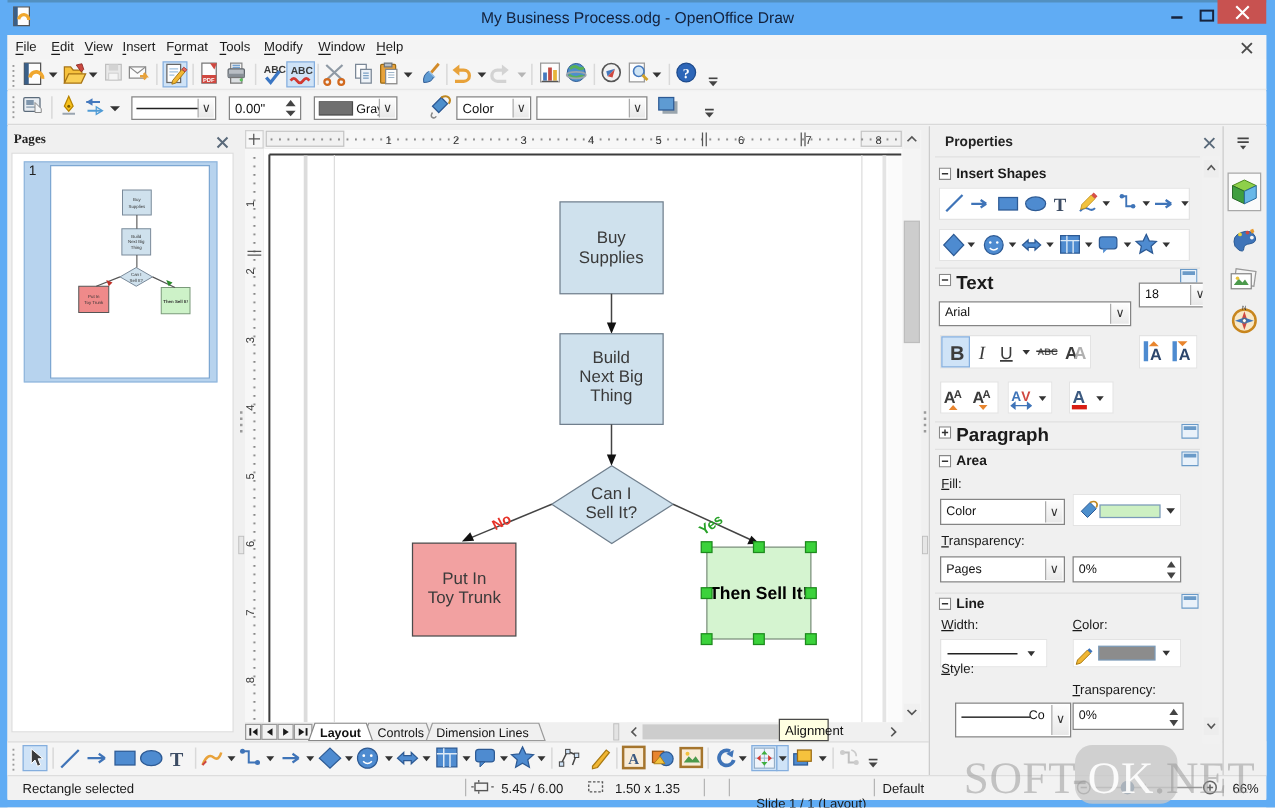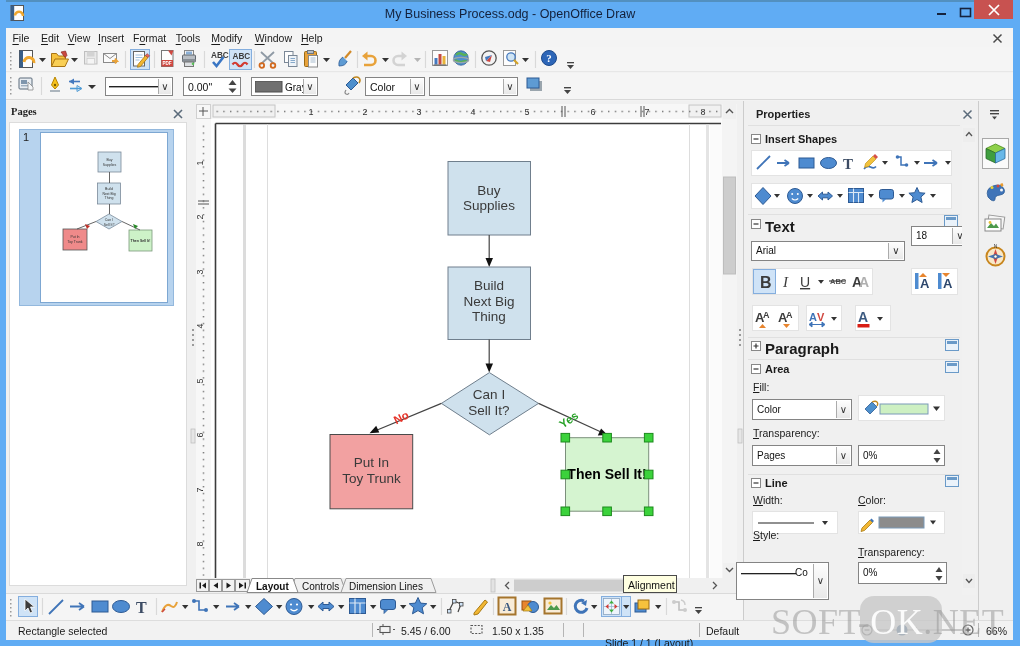--- a/index.html
+++ b/index.html
@@ -685,21 +685,21 @@
   <path d="M498.5 8 h5" stroke-width="1.3"></path>
   <circle cx="602" cy="8" r="5" stroke-width="1.2"></circle>
   <path d="M599.5 8 h5 M602 5.5 v5" stroke-width="1.3"></path>
   <path d="M508 8 H596" stroke="#999" stroke-width="1.2"></path>
   <path d="M550 5 v6" stroke="#888" stroke-width="1.2"></path>
  </g>
  <circle cx="536" cy="8" r="5.5" fill="#2f5a86"></circle>
  <path d="M612.5 1 V15" stroke="#b5b5b5" stroke-width="1"></path>
 </svg>
 
-<div class="abs" style="left:623px;top:575px;width:54px;height:18px;background:#ffffe1;border:1px solid #4a4a4a;z-index:30">
+<div class="abs" style="left:623px;top:575px;width:40px;height:18px;background:#ffffe1;border:1px solid #4a4a4a;z-index:30">
  <span style="position:absolute;left:4px;top:3px;font-size:10.5px;color:#111">Alignment</span>
 </div>
 
 <div class="abs" style="left:860px;top:596px;width:82px;height:47px;background:rgba(200,200,200,0.8);border-radius:14px;z-index:40"></div>
 <div class="abs" style="left:771px;top:601px;font-size:36px;letter-spacing:0.5px;white-space:nowrap;color:rgba(150,150,150,0.52);z-index:41;font-family:Liberation Serif, serif">SOFT-<span style="color:rgba(255,255,255,0.9)">OK</span>.NET</div>
 <div class="abs" id="sidebar"></div>
 <div class="abs" style="left:748px;top:125px;width:212px;height:1px;background:#e0e0e0"></div>
 <div class="abs" style="left:748px;top:214px;width:212px;height:1px;background:#e0e0e0"></div>
 <div class="abs" style="left:748px;top:337px;width:212px;height:1px;background:#e0e0e0"></div>
 <div class="abs" style="left:748px;top:359px;width:212px;height:1px;background:#e0e0e0"></div>
@@ -907,21 +907,21 @@
 <svg class="abs" style="left:858px;top:511px" width="88" height="24">
  <g transform="translate(4,6)">
       <path d="M0 11 L8 3 l2.5 2.5 -8 8 -3.5 1 z" fill="#f2b733" stroke="#a87a14" stroke-width="0.8"></path>
       <path d="M8 3 l2.5 2.5 1.5-1.5 -2.5-2.5 z" fill="#3f74b8"></path>
     </g>
  <rect x="21" y="6" width="45" height="11" fill="#8c8c8c" stroke="#7a9ab8"></rect>
  <path d="M72 9.5 l3 4 3-4 z" fill="#333"></path>
 </svg>
 <span class="lbl" style="left:753px;top:529px"><u>S</u>tyle:</span>
 <span class="lbl" style="left:858px;top:546px"><u>T</u>ransparency:</span>
-<div class="combo" style="left:736px;top:562px;width:93px;height:38px">
+<div class="combo" style="left:764px;top:562px;width:93px;height:28px">
  <svg style="position:absolute;left:4px;top:10px" width="55" height="2">
       <rect width="55" height="1.3" fill="#222"></rect>
     </svg>
  <span class="t" style="left:58px;top:4px">Co</span>
  <div class="cbtn" style="width:14px">
       <span class="chev">∨</span>
     </div>
 </div>
 <div class="combo" style="left:858px;top:562px;width:89px;height:22px">
  <span class="t" style="top:4px">0%</span>

